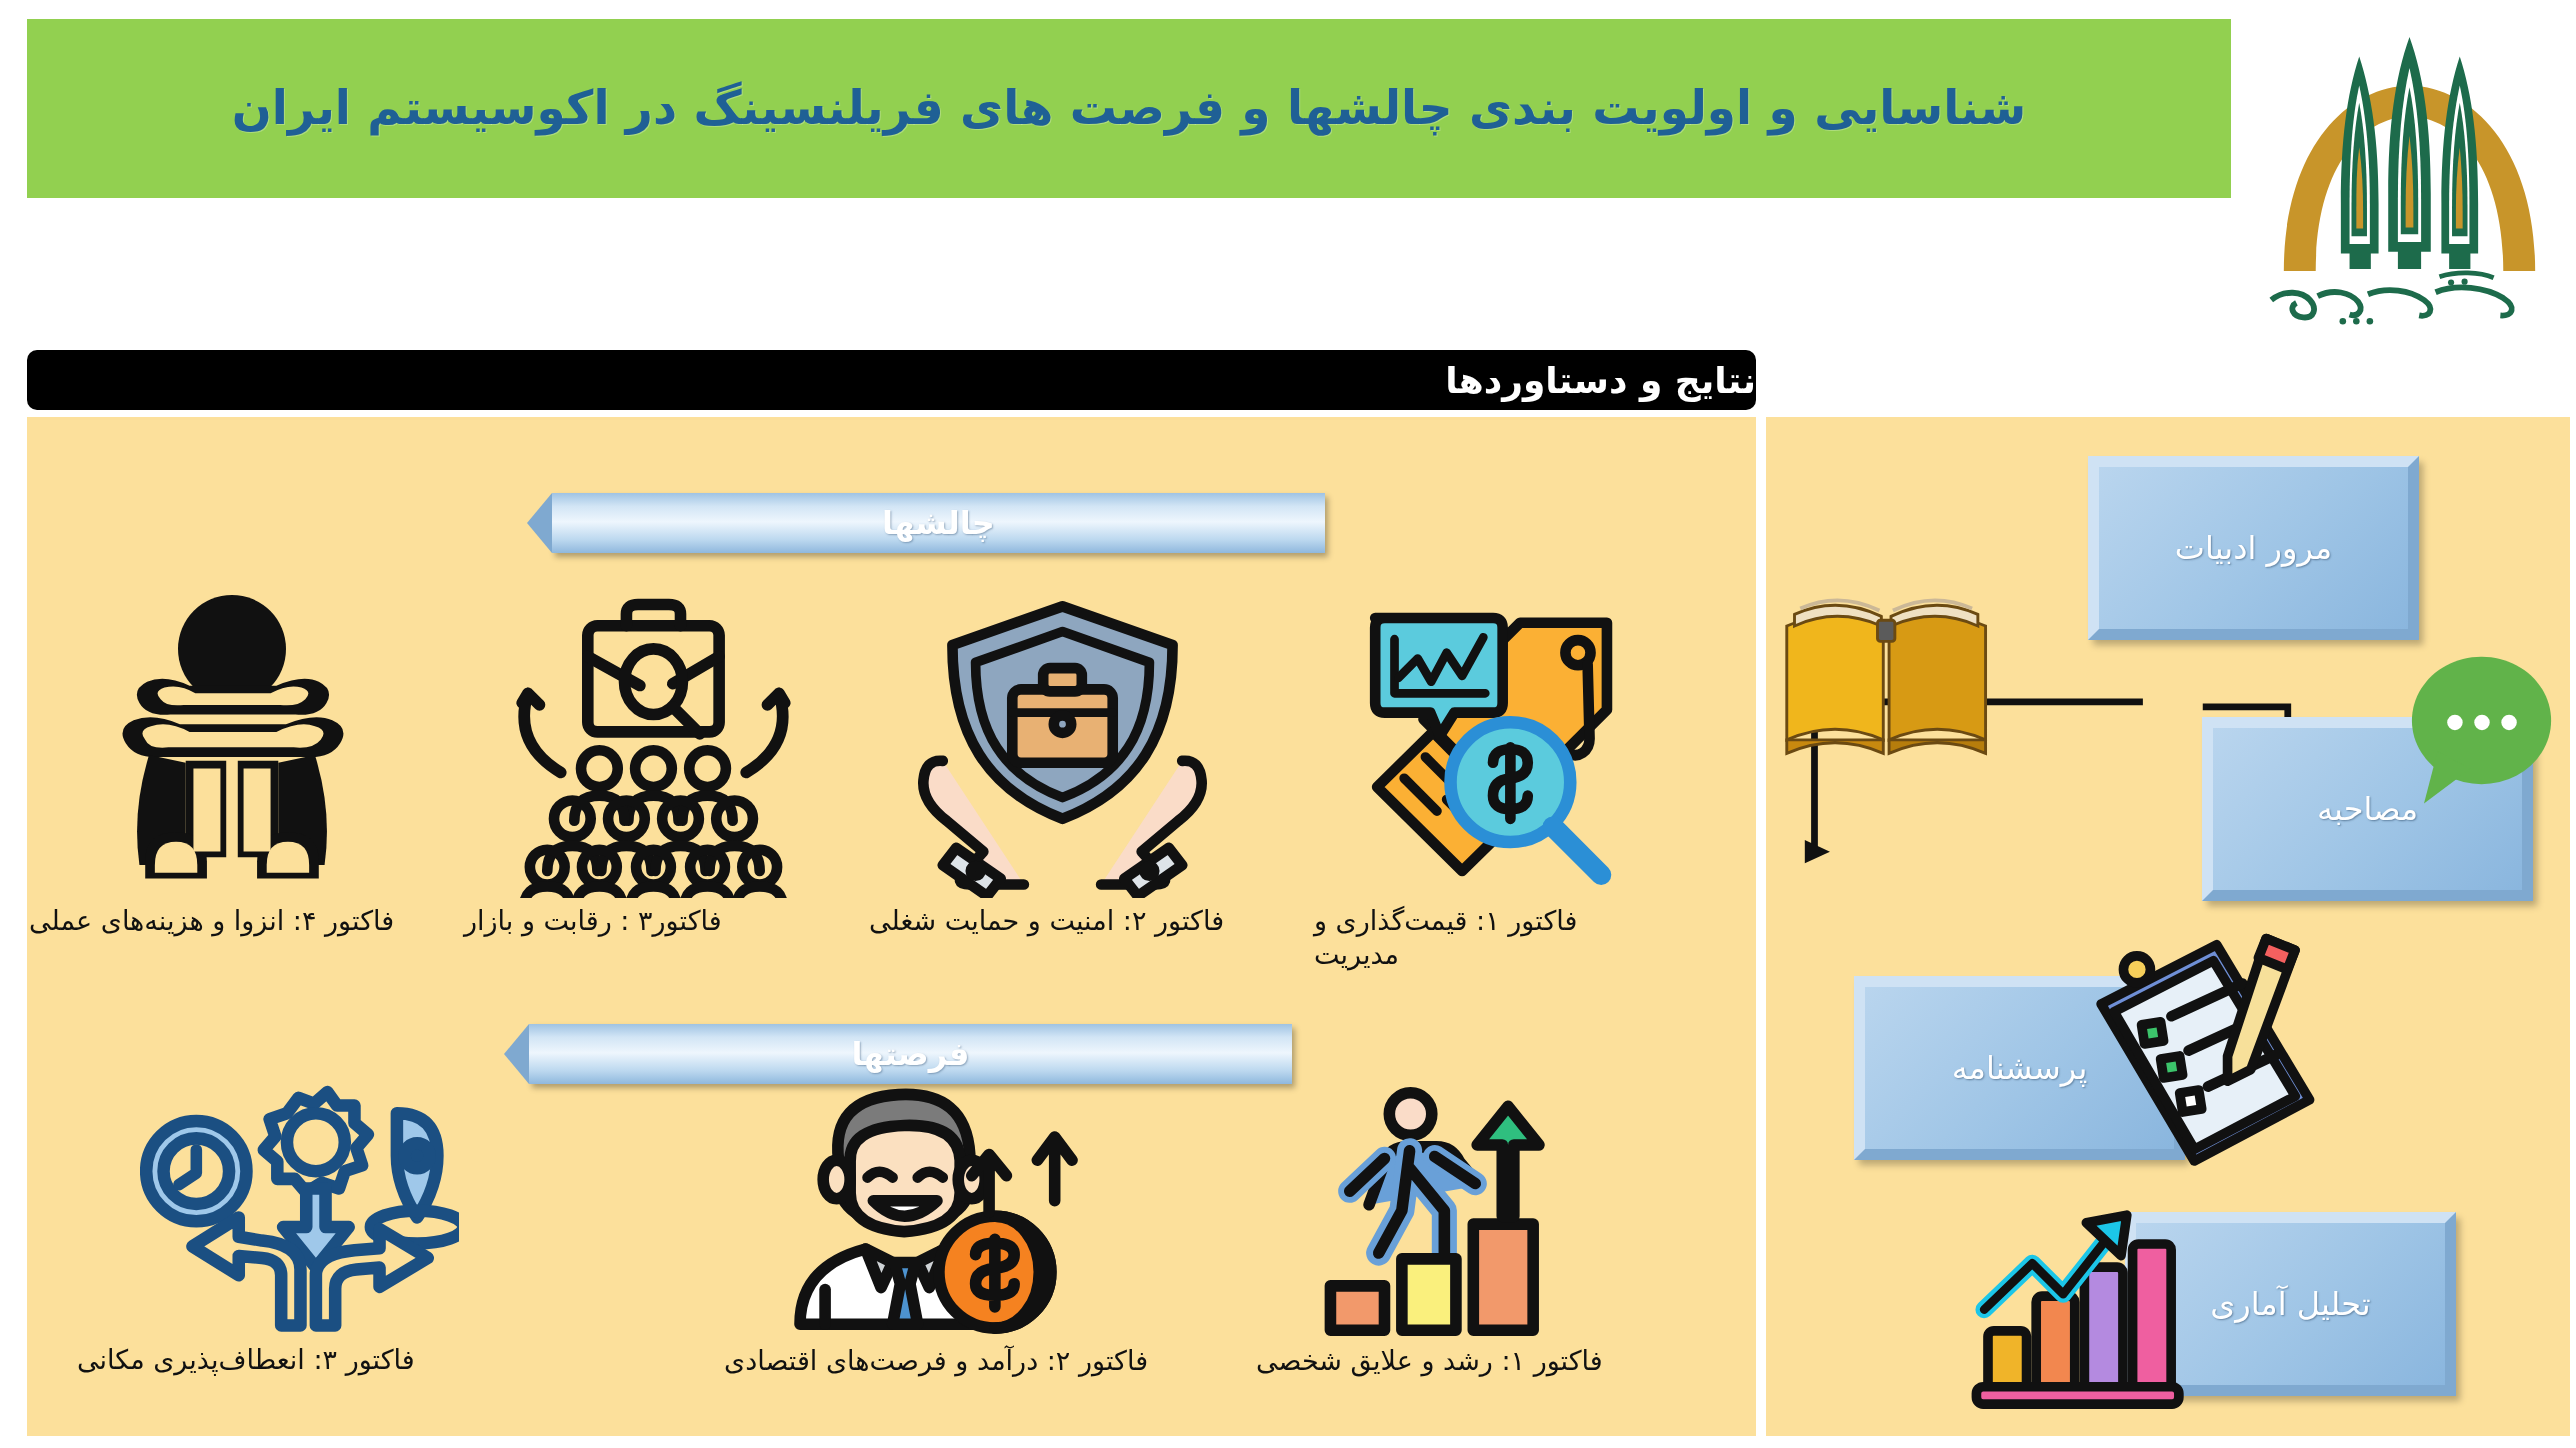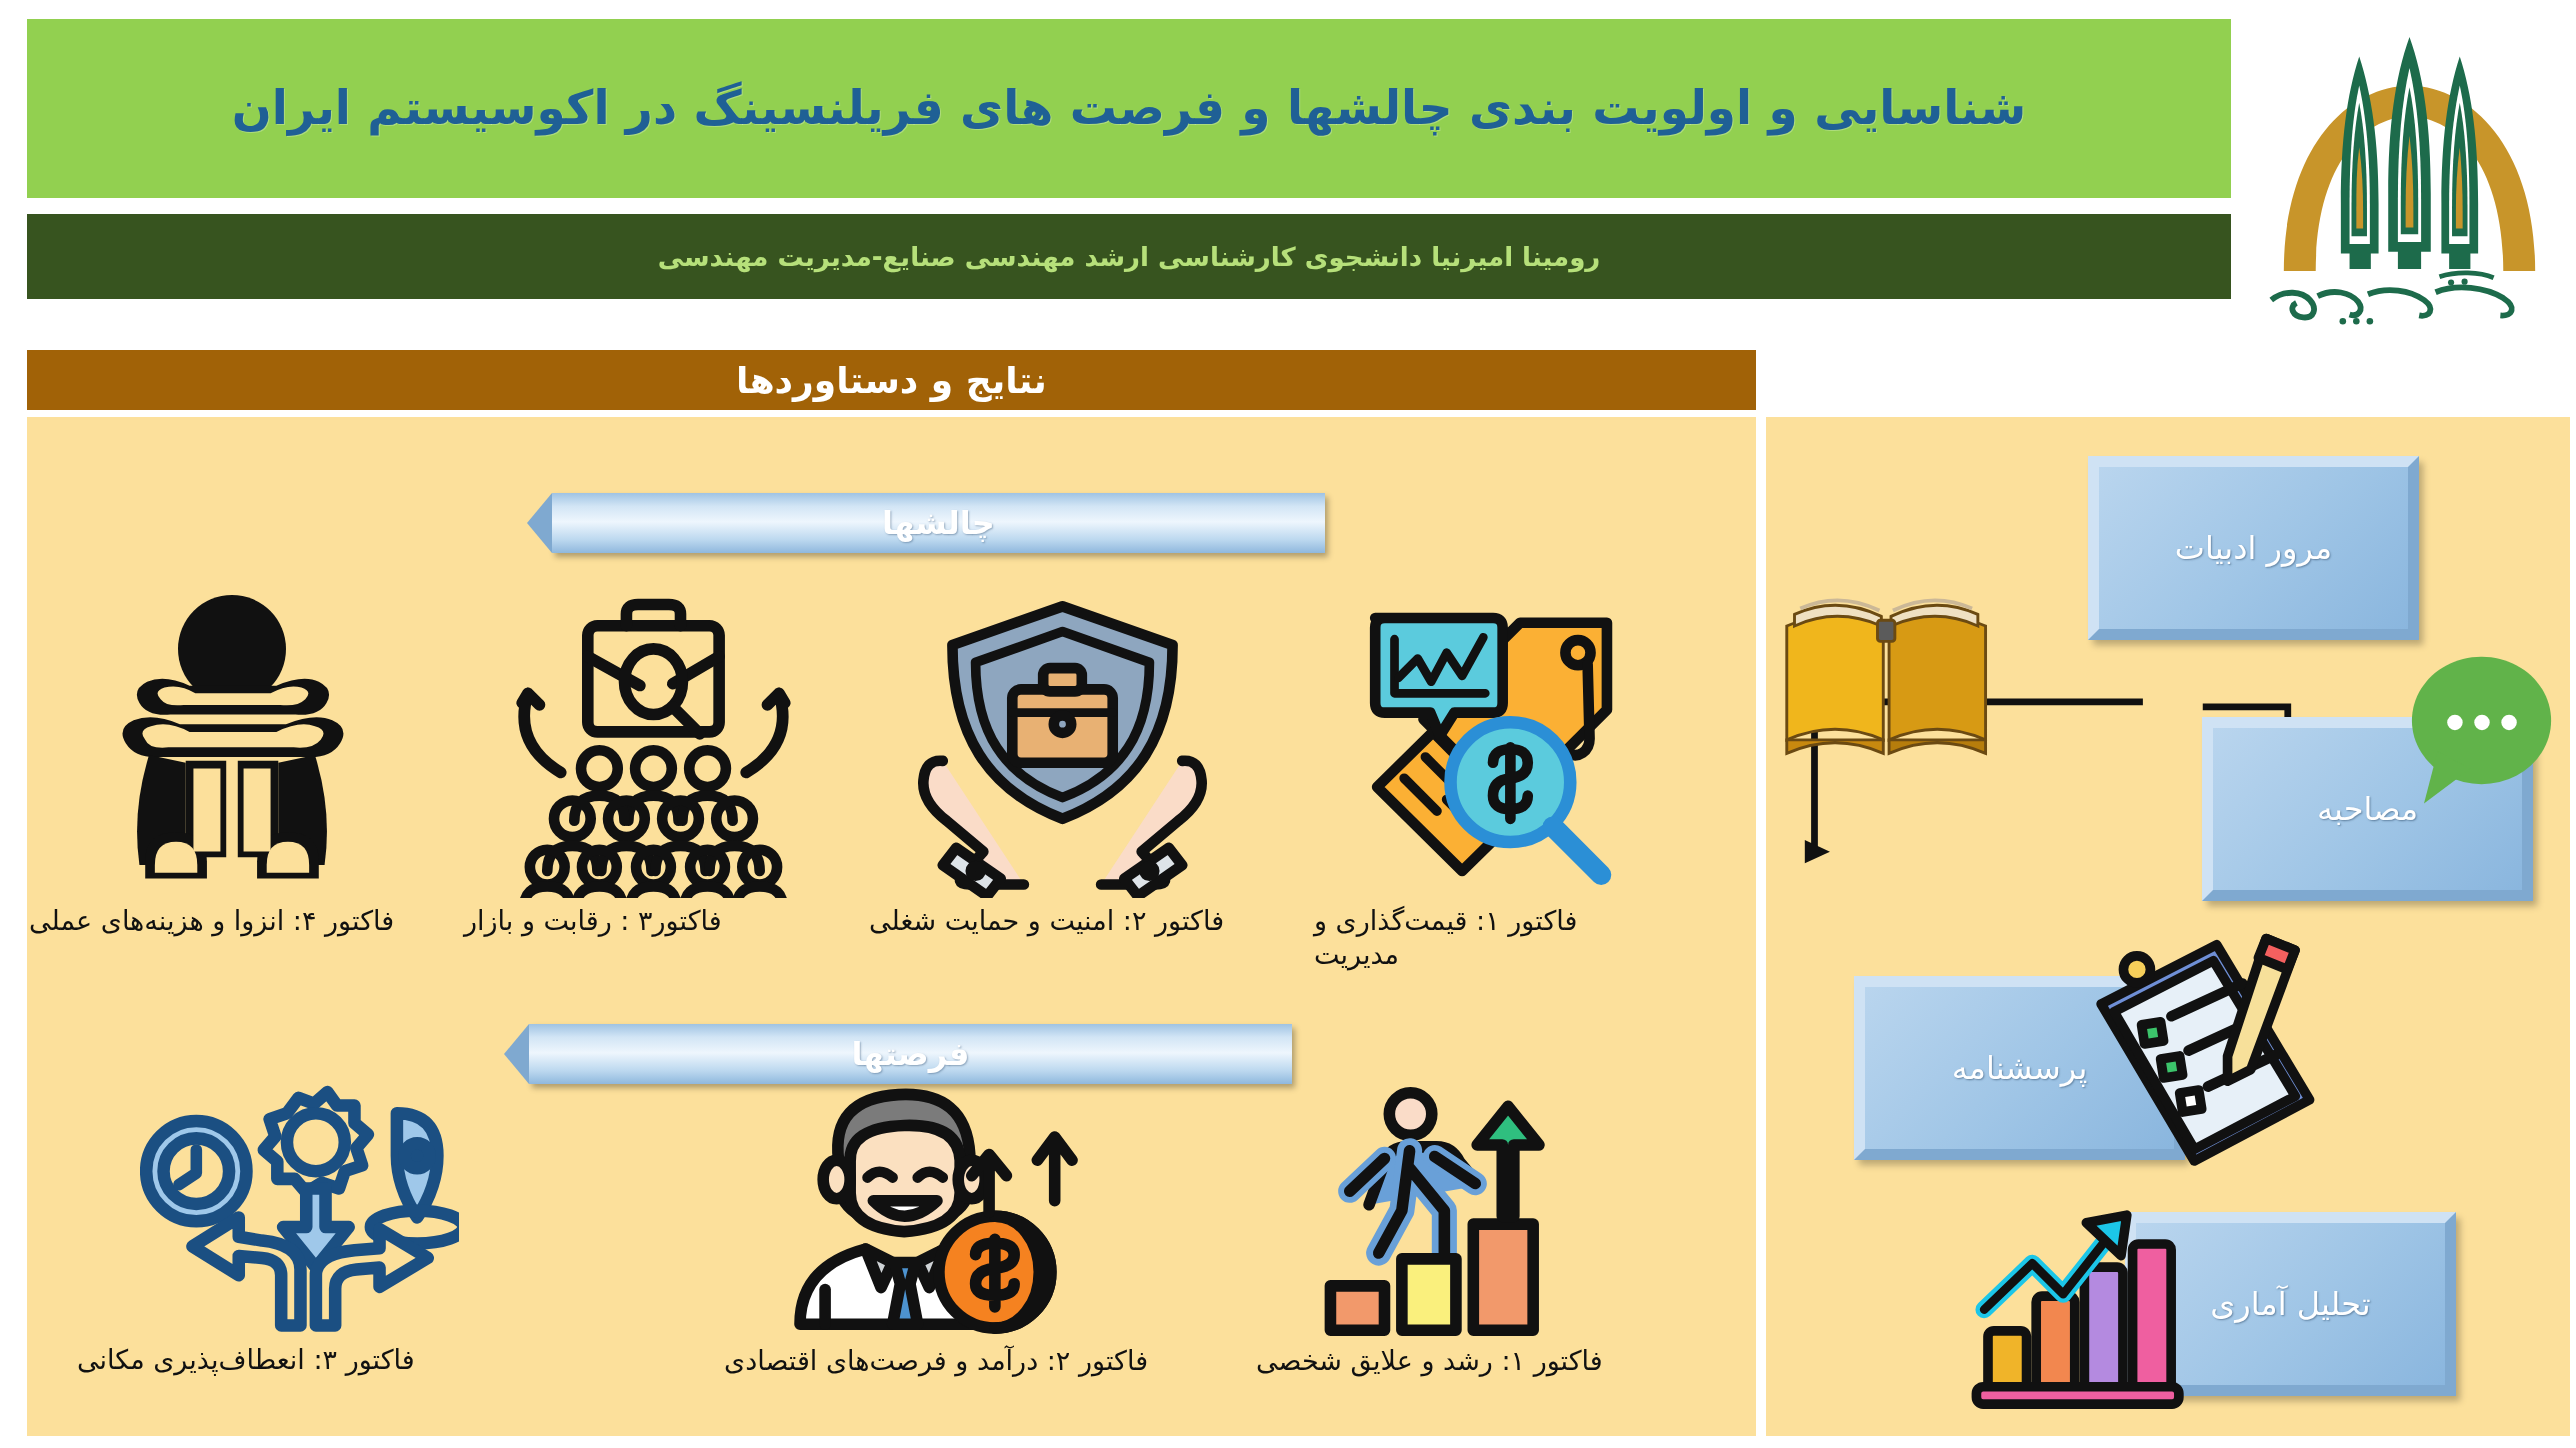--- a/index.html
+++ b/index.html
@@ -27,22 +27,23 @@
   }
   .author-text{
     color:#b6e07a;font-size:26px;font-weight:bold;direction:rtl;text-align:center;
   }
   .logo-box{
     position:absolute;left:2250px;top:9.7px;width:319px;height:319px;
   }
 
   
   .sec-head{
-    position:absolute;background:#a16207;display:flex;align-items:center;justify-content:center;
+    position:absolute;background:#000000;display:flex;align-items:center;justify-content:flex-start;
     height:60px;
+    border-radius:10px;
   }
   .sec-head span{color:#fff;font-size:36px;font-weight:bold;direction:rtl;}
   .sec-results{left:27px;top:350px;width:1729px;}
   .sec-method{left:1766px;top:350px;width:804px;}
 
   .panel{position:absolute;background:#fce09b;}
   .panel-results{left:27px;top:417px;width:1729px;height:1019px;}
   .panel-method{left:1766px;top:417px;width:804px;height:1019px;}
 
   
@@ -85,23 +86,20 @@
 </style>
 </head>
 <body>
 
 <div class="poster">
 
   <div class="title-bar">
     <div class="title-text">شناسایی و اولویت بندی چالشها و فرصت های فریلنسینگ در اکوسیستم ایران</div>
   </div>
 
-  <div class="author-bar">
-    <div class="author-text">رومینا امیرنیا دانشجوی کارشناسی ارشد مهندسی صنایع-مدیریت مهندسی</div>
-  </div>
 
   <div class="logo-box">
     <svg width="319" height="319" viewBox="0 0 330 330">
       <path d="M35 270 C35 150 95 80 165 78 C235 80 295 150 295 270 L262 270 C262 168 218 112 165 110 C112 112 68 168 68 270 Z" fill="#c8952a"></path>
       <g>
         <path d="M165 28 C150 70 143 120 143 190 L143 250 L153 250 L153 268 L177 268 L177 250 L187 250 L187 190 C187 120 180 70 165 28 Z" fill="#1d6b4b"></path>
         <path d="M165 60 C157 95 153 140 153 195 L153 240 L177 240 L177 195 C177 140 173 95 165 60 Z" fill="#fff"></path>
         <path d="M165 80 C159 110 156 150 156 198 L156 232 L174 232 L174 198 C174 150 171 110 165 80 Z" fill="#1d6b4b"></path>
         <path d="M165 130 C162 155 161 180 161 205 L161 225 L169 225 L169 205 C169 180 168 155 165 130 Z" fill="#c8952a"></path>
       </g>

